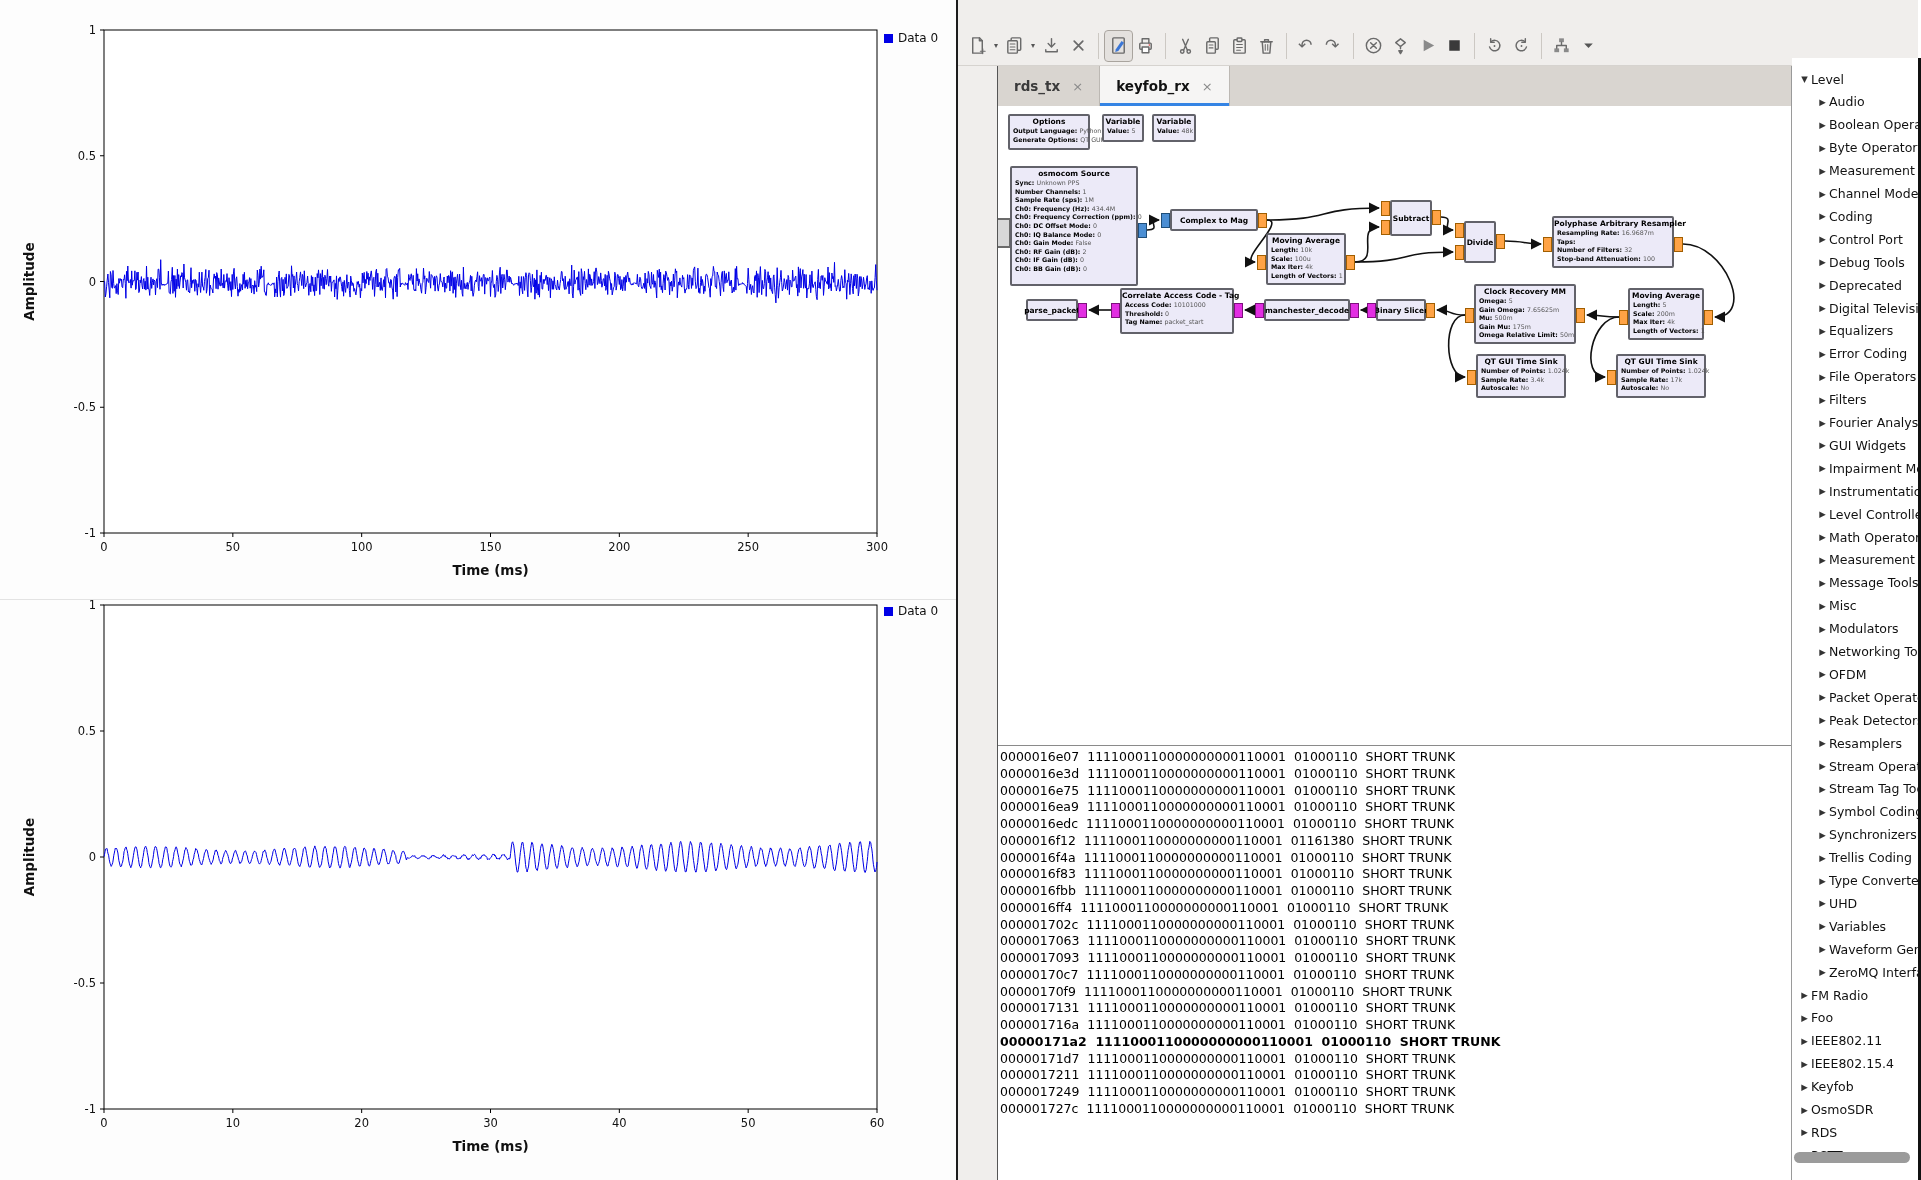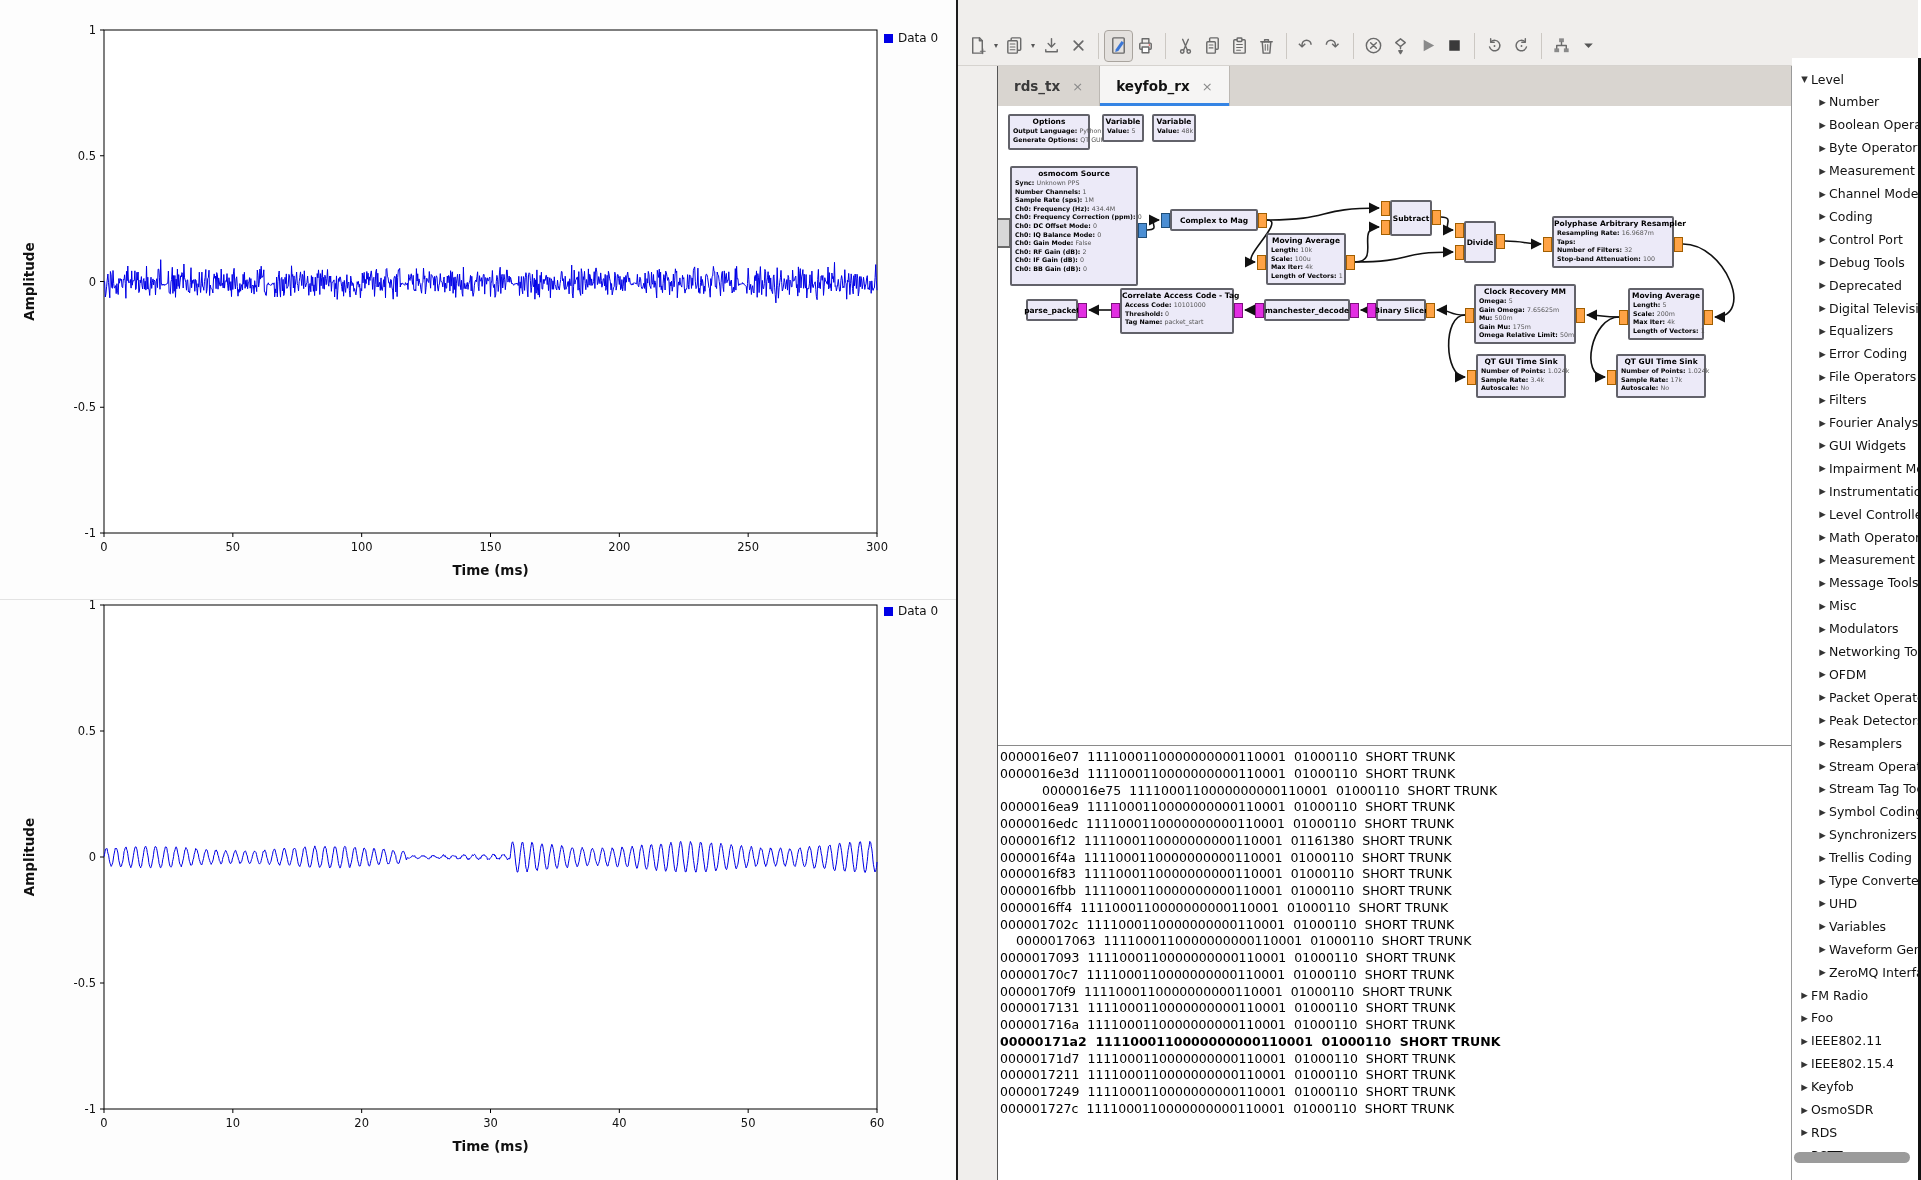--- a/index.html
+++ b/index.html
@@ -431,50 +431,50 @@
           <div class="block-title">QT GUI Time Sink</div>
           <div class="bparam"><b>Number of Points: </b><span>1.024k</span></div>
           <div class="bparam"><b>Sample Rate: </b><span>17k</span></div>
           <div class="bparam"><b>Autoscale: </b><span>No</span></div>
         </div>
         <div class="port orange" style="left: 609px; top: 263.5px;"></div>
       </div>
     <div id="console">
         <div class="cline" style="top: 3px;">0000016e07  1111000110000000000110001  01000110  SHORT TRUNK</div>
         <div class="cline" style="top: 19.75px;">0000016e3d  1111000110000000000110001  01000110  SHORT TRUNK</div>
-        <div class="cline" style="top: 36.5px; margin-left: 42px;">0000016e75  1111000110000000000110001  01000110  SHORT TRUNK</div>
+        <div class="cline" style="top: 36.5px;">0000016e75  1111000110000000000110001  01000110  SHORT TRUNK</div>
         <div class="cline" style="top: 53.25px;">0000016ea9  1111000110000000000110001  01000110  SHORT TRUNK</div>
         <div class="cline" style="top: 70px;">0000016edc  1111000110000000000110001  01000110  SHORT TRUNK</div>
         <div class="cline" style="top: 86.75px;">0000016f12  1111000110000000000110001  01161380  SHORT TRUNK</div>
         <div class="cline" style="top: 103.5px;">0000016f4a  1111000110000000000110001  01000110  SHORT TRUNK</div>
         <div class="cline" style="top: 120.25px;">0000016f83  1111000110000000000110001  01000110  SHORT TRUNK</div>
         <div class="cline" style="top: 137px;">0000016fbb  1111000110000000000110001  01000110  SHORT TRUNK</div>
         <div class="cline" style="top: 153.75px;">0000016ff4  1111000110000000000110001  01000110  SHORT TRUNK</div>
         <div class="cline" style="top: 170.5px;">000001702c  1111000110000000000110001  01000110  SHORT TRUNK</div>
-        <div class="cline" style="top: 187.25px; margin-left: 16px;">0000017063  1111000110000000000110001  01000110  SHORT TRUNK</div>
+        <div class="cline" style="top: 187.25px;">0000017063  1111000110000000000110001  01000110  SHORT TRUNK</div>
         <div class="cline" style="top: 204px;">0000017093  1111000110000000000110001  01000110  SHORT TRUNK</div>
         <div class="cline" style="top: 220.75px;">00000170c7  1111000110000000000110001  01000110  SHORT TRUNK</div>
         <div class="cline" style="top: 237.5px;">00000170f9  1111000110000000000110001  01000110  SHORT TRUNK</div>
         <div class="cline" style="top: 254.25px;">0000017131  1111000110000000000110001  01000110  SHORT TRUNK</div>
         <div class="cline" style="top: 271px;">000001716a  1111000110000000000110001  01000110  SHORT TRUNK</div>
         <div class="cline" style="top: 287.75px; font-weight: bold;">00000171a2  1111000110000000000110001  01000110  SHORT TRUNK</div>
         <div class="cline" style="top: 304.5px;">00000171d7  1111000110000000000110001  01000110  SHORT TRUNK</div>
         <div class="cline" style="top: 321.25px;">0000017211  1111000110000000000110001  01000110  SHORT TRUNK</div>
         <div class="cline" style="top: 338px;">0000017249  1111000110000000000110001  01000110  SHORT TRUNK</div>
         <div class="cline" style="top: 354.75px;">000001727c  1111000110000000000110001  01000110  SHORT TRUNK</div>
       </div>
     <div id="tree-divider"></div>
     <div id="tree">
         <div class="tree-row" style="left: 6px; top: 10px;">
           <span class="tree-arrow">▼</span>
           <span class="tree-label">Level</span>
         </div>
         <div class="tree-row" style="left: 24px; top: 32.9px;">
           <span class="tree-arrow">▶</span>
-          <span class="tree-label">Number</span>
+          <span class="tree-label">Audio</span>
         </div>
         <div class="tree-row" style="left: 24px; top: 55.8px;">
           <span class="tree-arrow">▶</span>
           <span class="tree-label">Boolean Operators</span>
         </div>
         <div class="tree-row" style="left: 24px; top: 78.7px;">
           <span class="tree-arrow">▶</span>
           <span class="tree-label">Byte Operators</span>
         </div>
         <div class="tree-row" style="left: 24px; top: 101.6px;">

